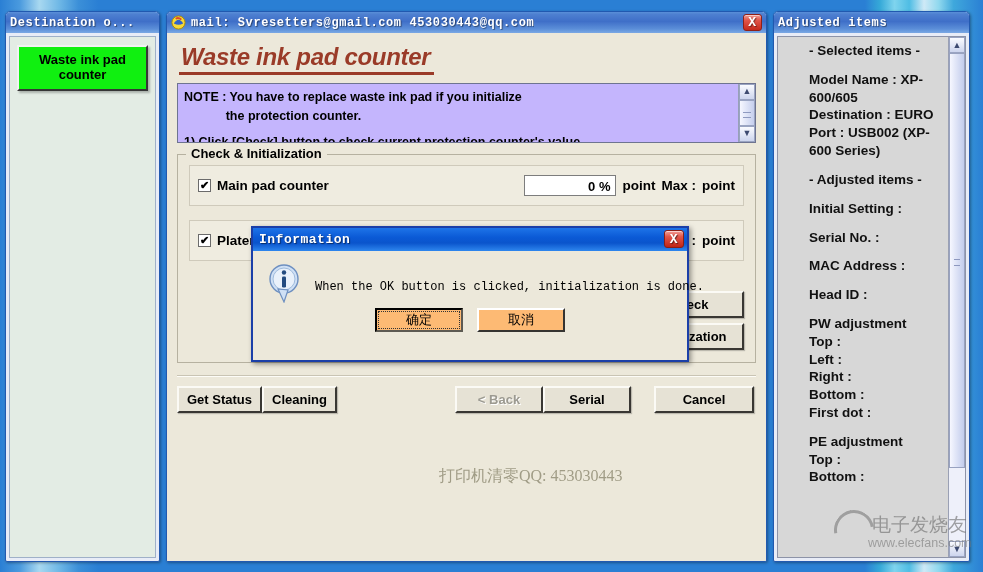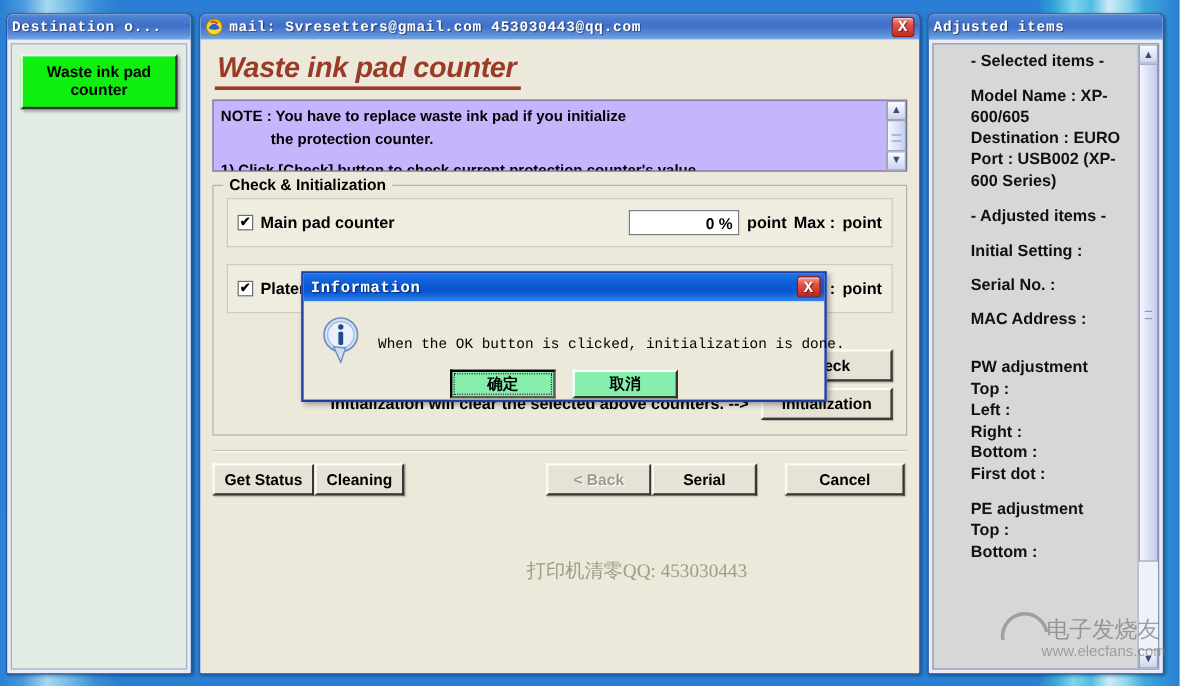--- a/index.html
+++ b/index.html
@@ -277,21 +277,21 @@
   .right-thumb::after {
     content: "";
     position: absolute; left: 4px; right: 4px; top: 205px; height: 5px;
     border-top: 1px solid #8d98bf; border-bottom: 1px solid #8d98bf;
   }
 
   
   #info-dialog {
     position: absolute;
     left: 251px; top: 226px;
-    width: 438px; height: 109px;
+    width: 438px; height: 136px;
     border: 2px solid #1b3fa8;
     background: #ece8da;
     box-shadow: 2px 2px 5px rgba(0,0,0,.4);
     z-index: 50;
   }
   .dlg-title {
     height: 23px;
     background: linear-gradient(to bottom, #1e74e8 0%, #0b5ad6 40%, #0a54cc 65%, #2e86ee 100%);
     color: #fff;
     font-family: "Liberation Mono", monospace;
@@ -329,26 +329,26 @@
     color: #000;
     padding-top: 10px;
     letter-spacing: 0px;
     white-space: nowrap;
   }
   .dlg-buttons {
     display: flex; justify-content: center; gap: 14px;
     margin-top: 7px;
   }
   .dlg-btn {
-    background: #86efac;
+    background: #fdba74;
     border: 2px outset #ddd9cc;
     border-top-color: #fff; border-left-color: #fff;
     border-right-color: #8a877e; border-bottom-color: #8a877e;
     width: 88px; height: 24px;
-    font-size: 13px; font-weight: bold;
+    font-size: 13px; font-weight: normal;
     color: #000;
     cursor: pointer;
     font-family: "Liberation Sans", sans-serif;
   }
   .dlg-btn.default { outline: 1px dotted #333; outline-offset: -4px; border-color: #000 #5d5a52 #5d5a52 #000; border-style: solid; border-width: 2px; }
 
   
   .wm-elecfans {
     position: absolute;
     right: 4px; bottom: 2px;
@@ -488,20 +488,21 @@
         <div class="ri-line">Port : USB002 (XP-600 Series)</div>
         <div class="ri-gap"></div>
         <div class="ri-line">- Adjusted items -</div>
         <div class="ri-gap"></div>
         <div class="ri-line">Initial Setting :</div>
         <div class="ri-gap"></div>
         <div class="ri-line">Serial No. :</div>
         <div class="ri-gap"></div>
         <div class="ri-line">MAC Address :</div>
         <div class="ri-gap"></div>
+        <div class="ri-line">Head ID :</div>
         <div class="ri-gap"></div>
         <div class="ri-line">PW adjustment</div>
         <div class="ri-line">Top :</div>
         <div class="ri-line">Left :</div>
         <div class="ri-line">Right :</div>
         <div class="ri-line">Bottom :</div>
         <div class="ri-line">First dot :</div>
         <div class="ri-gap"></div>
         <div class="ri-line">PE adjustment</div>
         <div class="ri-line">Top :</div>

